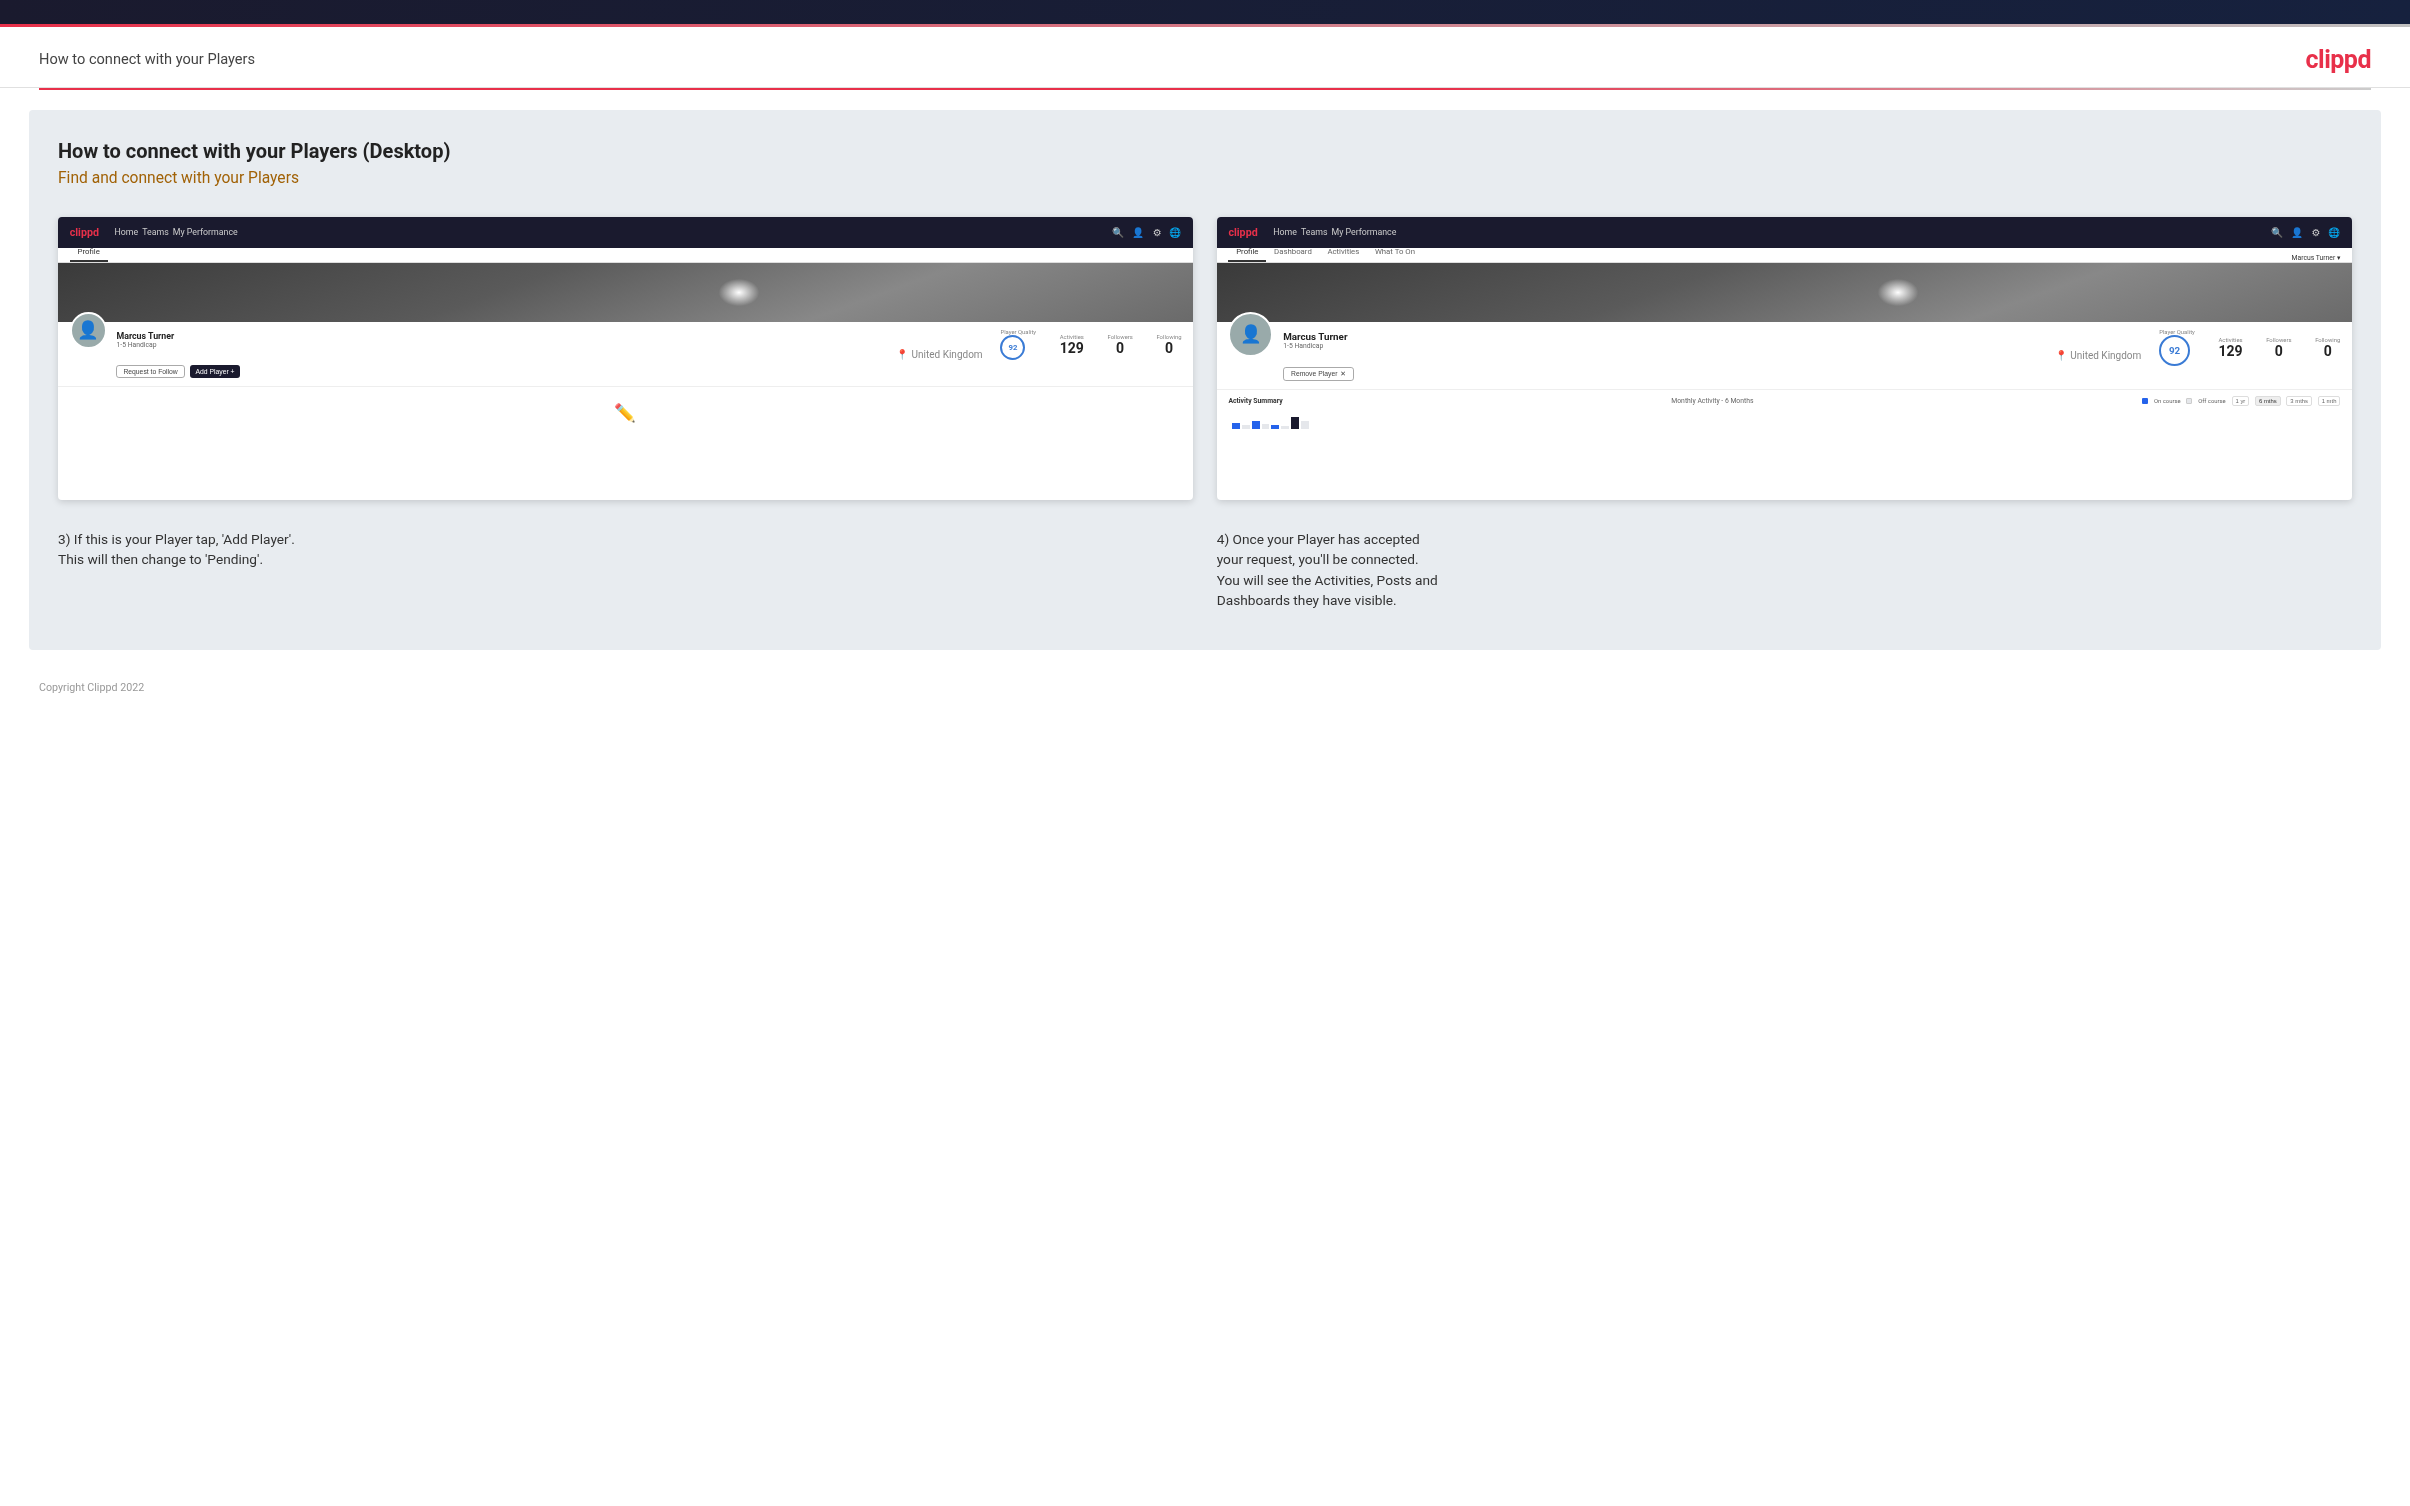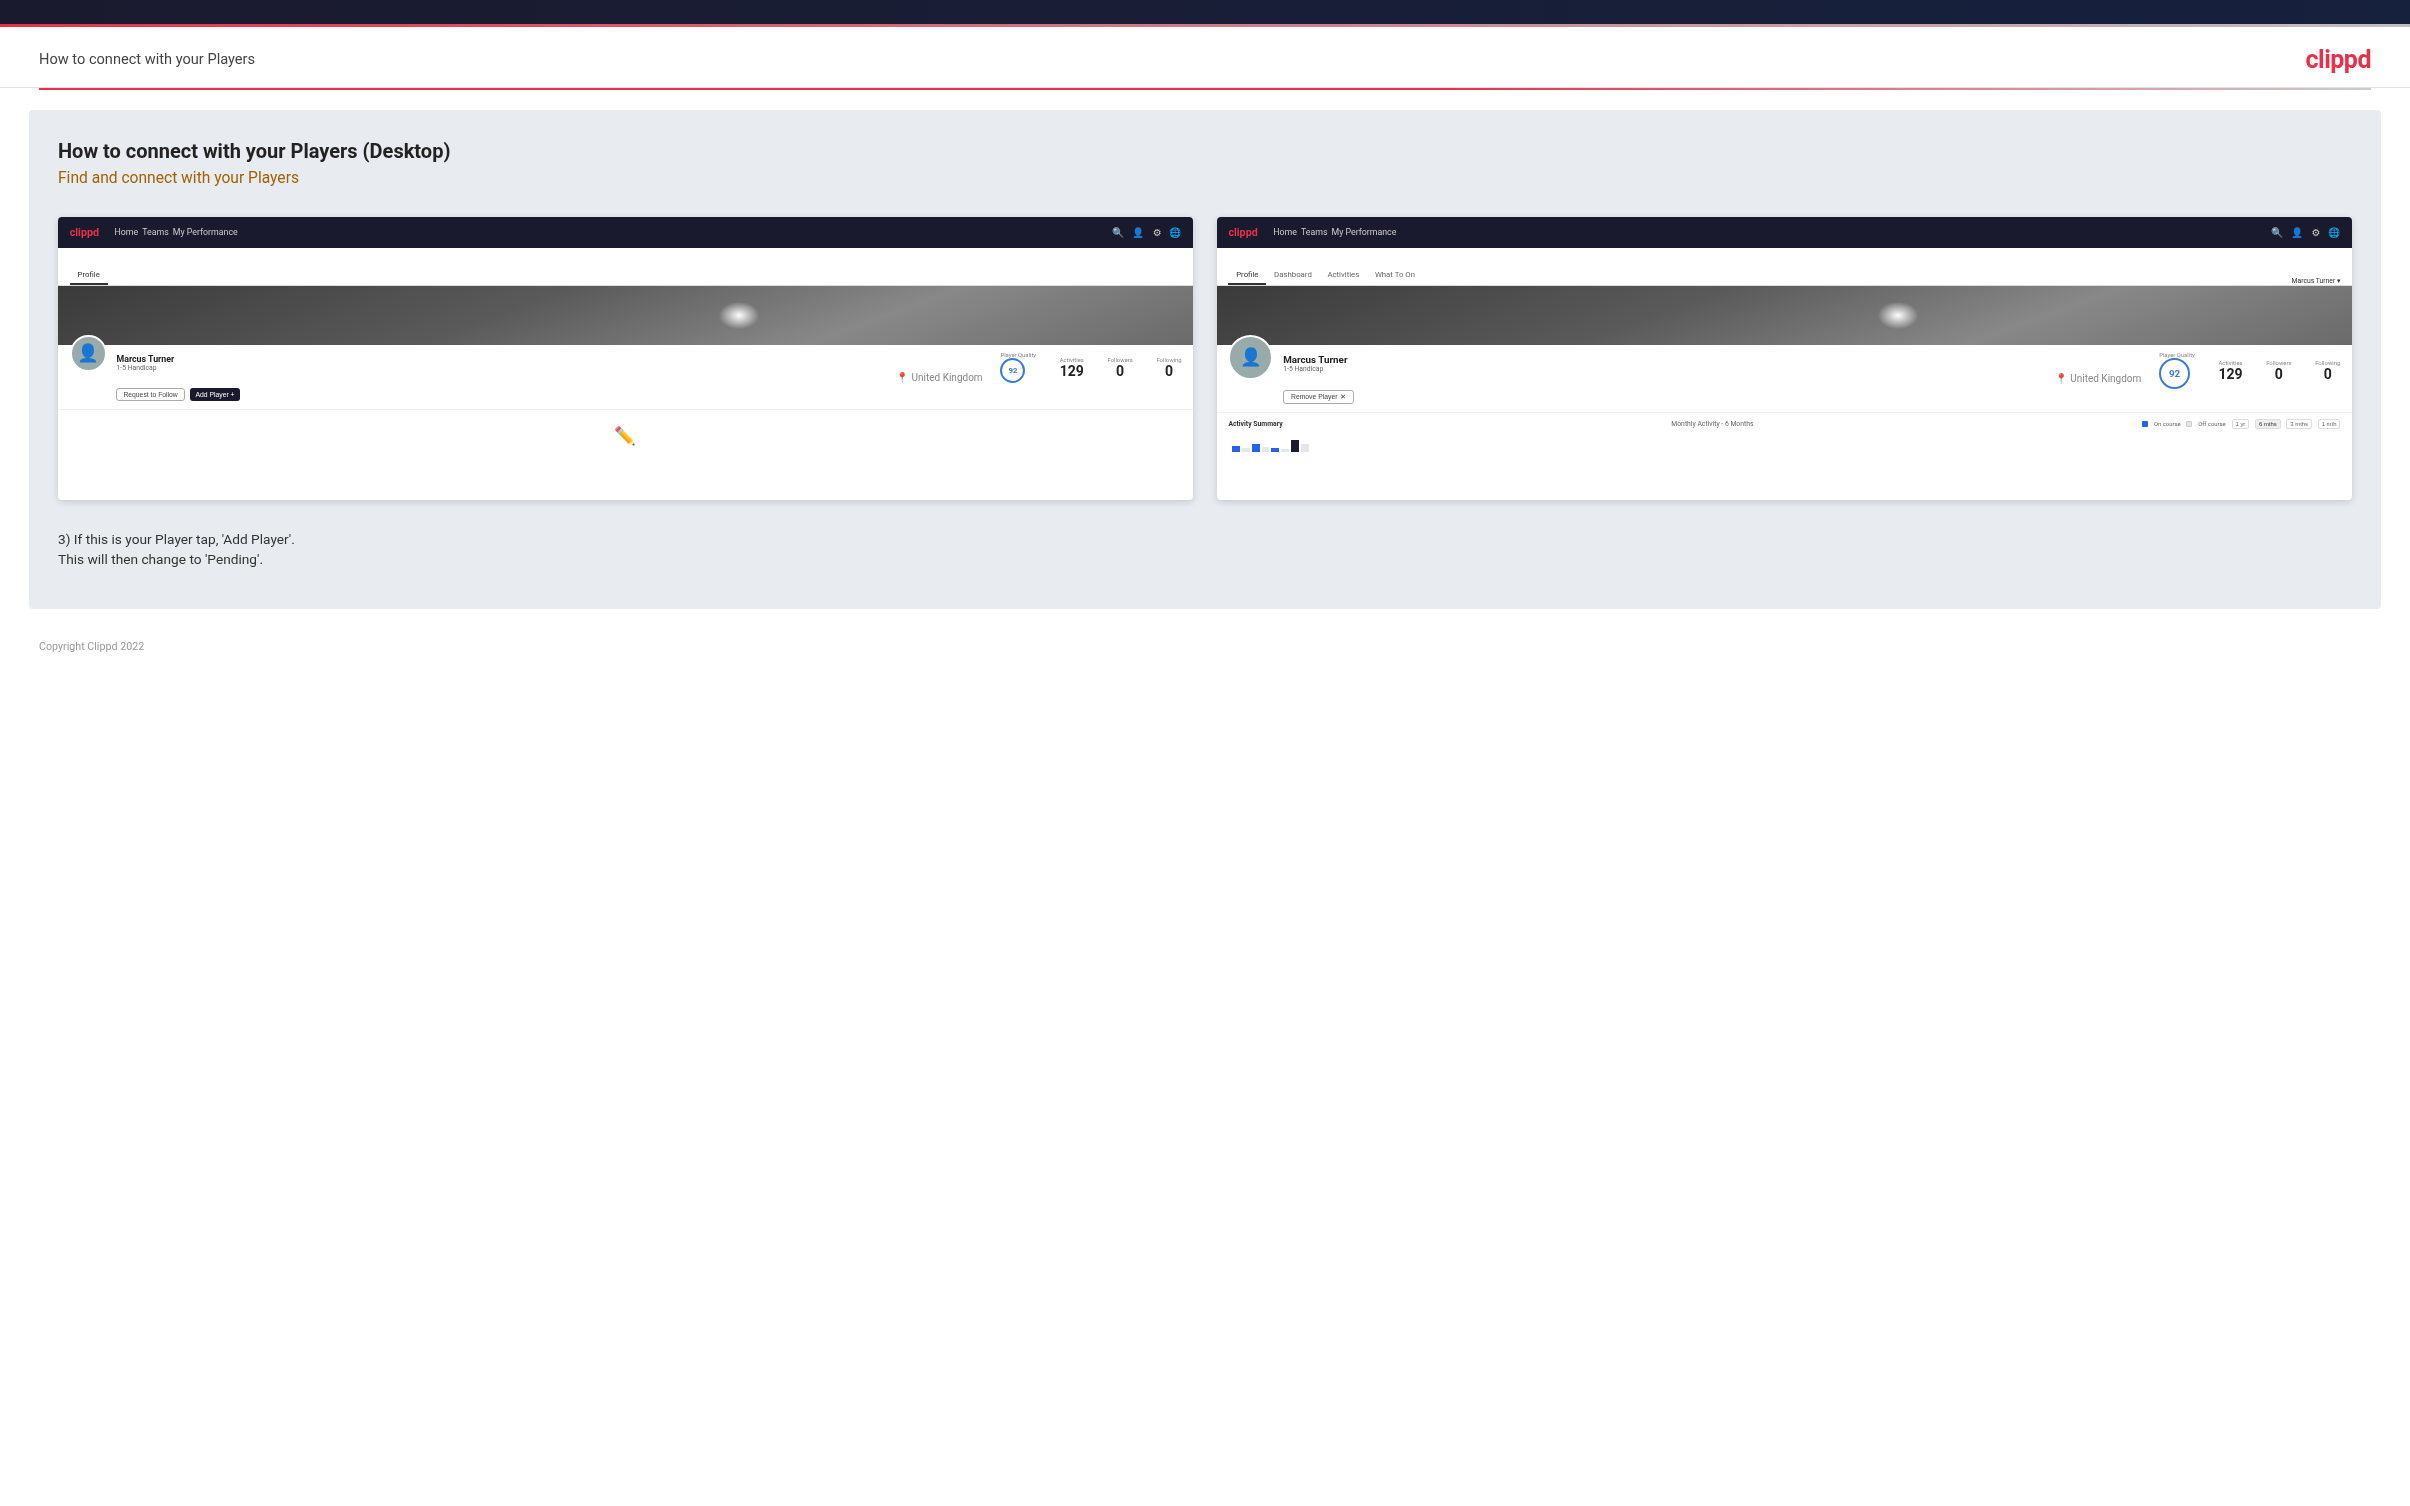--- a/index.html
+++ b/index.html
@@ -120,21 +120,21 @@
       font-size: 9.8px;
     }
 
     
     .app-tabs {
       background: #fff;
       border-bottom: 1px solid #ddd;
       padding: 0 11.7px;
       display: flex;
       align-items: flex-end;
-      height: 38px;
+      height: 15px;
     }
     .app-tab {
       font-size: 7.8px;
       color: #666;
       padding: 0 7.8px 3.9px;
       cursor: pointer;
     }
     .app-tab.active {
       color: #333;
       border-bottom: 2px solid #333;
@@ -555,20 +555,23 @@
         </div>
       </div>
     </div>
 
   </div>
 
   <div class="captions-row">
     <div class="caption-block">
       <p class="caption-text">3) If this is your Player tap, 'Add Player'.<br>This will then change to 'Pending'.</p>
     </div>
+    <div class="caption-block">
+      <p class="caption-text">4) Once your Player has accepted<br>your request, you'll be connected.<br>You will see the Activities, Posts and<br>Dashboards they have visible.</p>
+    </div>
   </div>
 
 </div>
 
 <div class="page-footer">
   <span>Copyright Clippd 2022</span>
 </div>
 
 
 </body></html>

